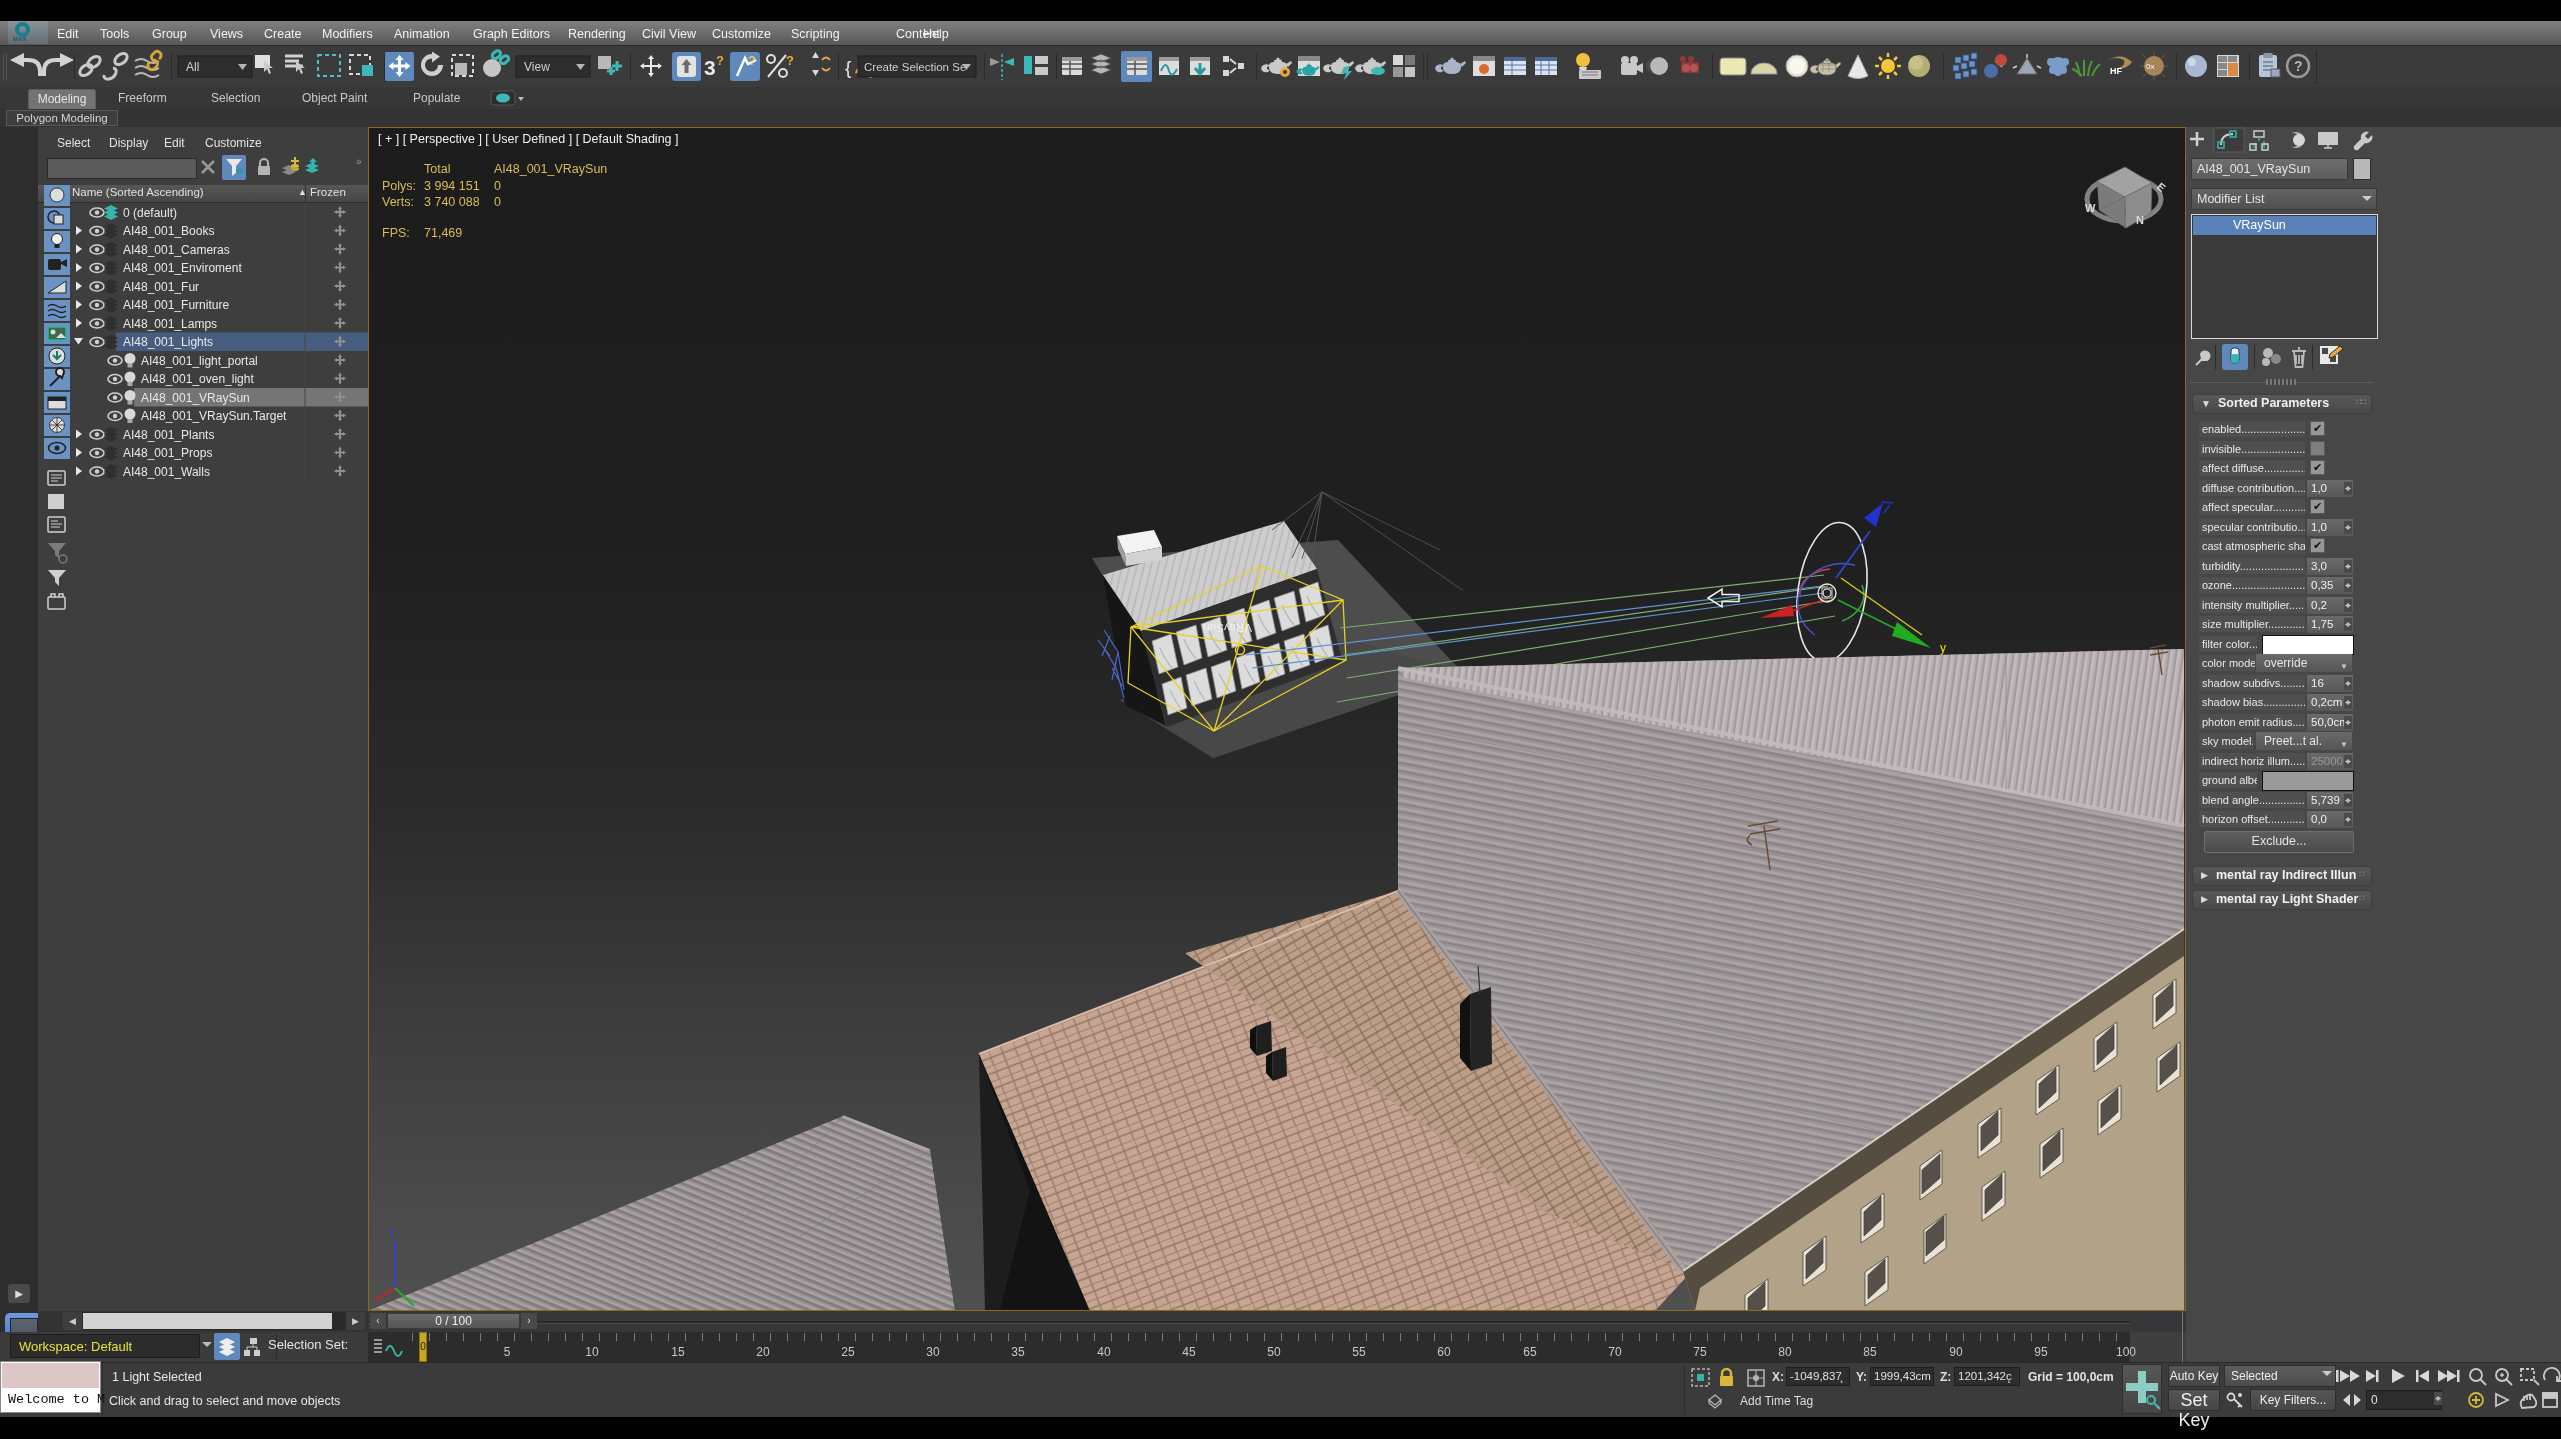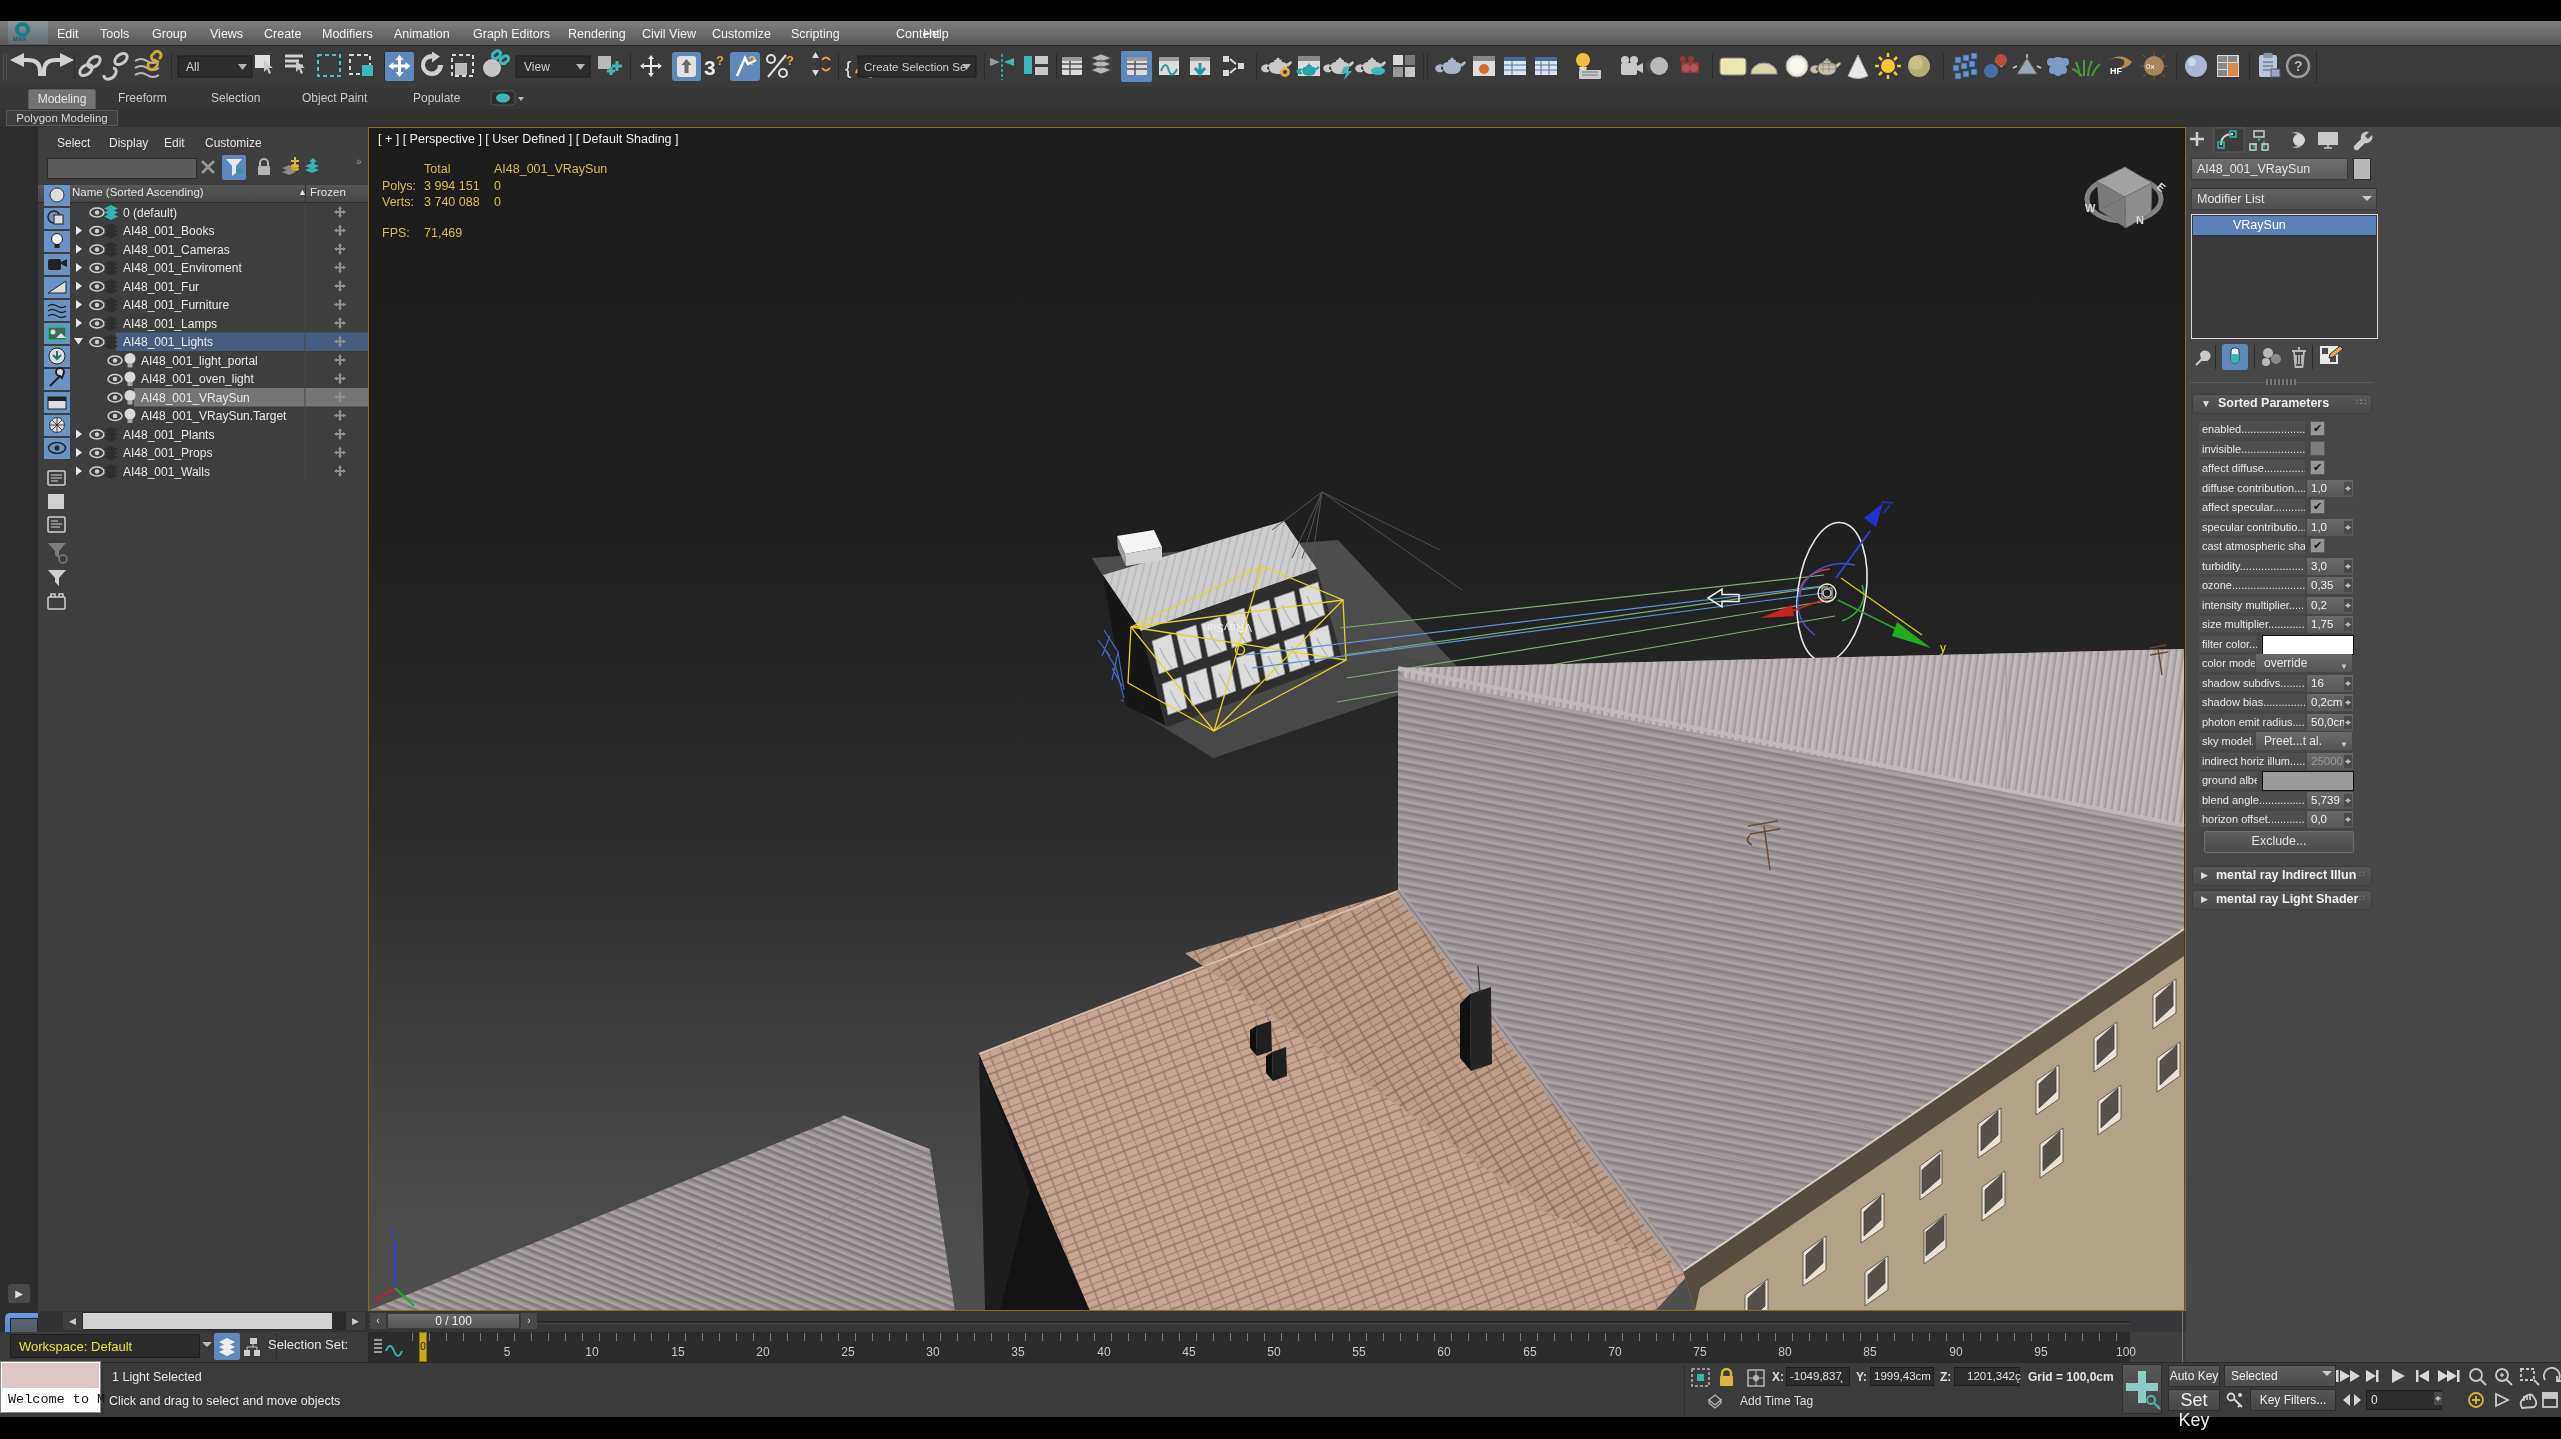--- a/index.html
+++ b/index.html
@@ -1025,21 +1025,21 @@
         <rect x="2" y="2" width="16" height="16" fill="none" stroke="#b5b5b5" stroke-width="1.5"></rect>
         <path d="M10,2 v16 M2,10 h16" stroke="#b5b5b5"></path>
         <circle cx="10" cy="10" r="3" fill="#b5b5b5"></circle>
       </g>
   </svg>
   <span class="abs txt" style="left:1772px;top:7px;font-size:12px;color:#ddd;font-weight:bold;">X:</span>
   <div class="abs" style="left:1786px;top:4px;width:64px;height:19px;background:#2d2d2d;border:1px solid #1f1f1f;box-sizing:border-box;font-size:11.5px;color:#e0e0e0;line-height:17px;padding-left:3px;">-1049,837̨</div>
   <span class="abs txt" style="left:1856px;top:7px;font-size:12px;color:#ddd;font-weight:bold;">Y:</span>
   <div class="abs" style="left:1870px;top:4px;width:64px;height:19px;background:#2d2d2d;border:1px solid #1f1f1f;box-sizing:border-box;font-size:11.5px;color:#e0e0e0;line-height:17px;padding-left:3px;">1999,43cm</div>
   <span class="abs txt" style="left:1940px;top:7px;font-size:12px;color:#ddd;font-weight:bold;">Z:</span>
-  <div class="abs" style="left:1954px;top:4px;width:66px;height:19px;background:#2d2d2d;border:1px solid #1f1f1f;box-sizing:border-box;font-size:11.5px;color:#e0e0e0;line-height:17px;padding-left:12px;">1201,342c̨</div>
+  <div class="abs" style="left:1954px;top:4px;width:66px;height:19px;background:#2d2d2d;border:1px solid #1f1f1f;box-sizing:border-box;font-size:11.5px;color:#e0e0e0;line-height:17px;padding-left:3px;">1201,342c̨</div>
   <span class="abs txt" style="left:2028px;top:7px;font-size:12px;color:#e4e4e4;font-weight:bold;">Grid = 100,0cm</span>
   <svg class="abs" style="left:1706px;top:28px;" width="60" height="22">
     <path d="M9,4 l6,5 l-6,5 l-6,-5 z M3,9 v3 l6,5 l6,-5 v-3 l-6,5 z" fill="none" stroke="#b5b5b5" stroke-width="1.3"></path>
   </svg>
   <span class="abs txt" style="left:1740px;top:31px;font-size:12px;color:#ddd;">Add Time Tag</span>
 
   <div class="abs" style="left:2122px;top:1px;width:40px;height:50px;background:linear-gradient(#565656,#454545);border:1px solid #2e2e2e;box-sizing:border-box;"></div>
   <svg class="abs" style="left:2122px;top:1px;" width="40" height="50">
       <path d="M16,7 h8 v12 h12 v8 h-12 v12 h-8 v-12 h-12 v-8 h12 z" fill="#8cccc4"></path>
       <circle cx="29" cy="36" r="4" fill="none" stroke="#4ab5ad" stroke-width="2"></circle>

